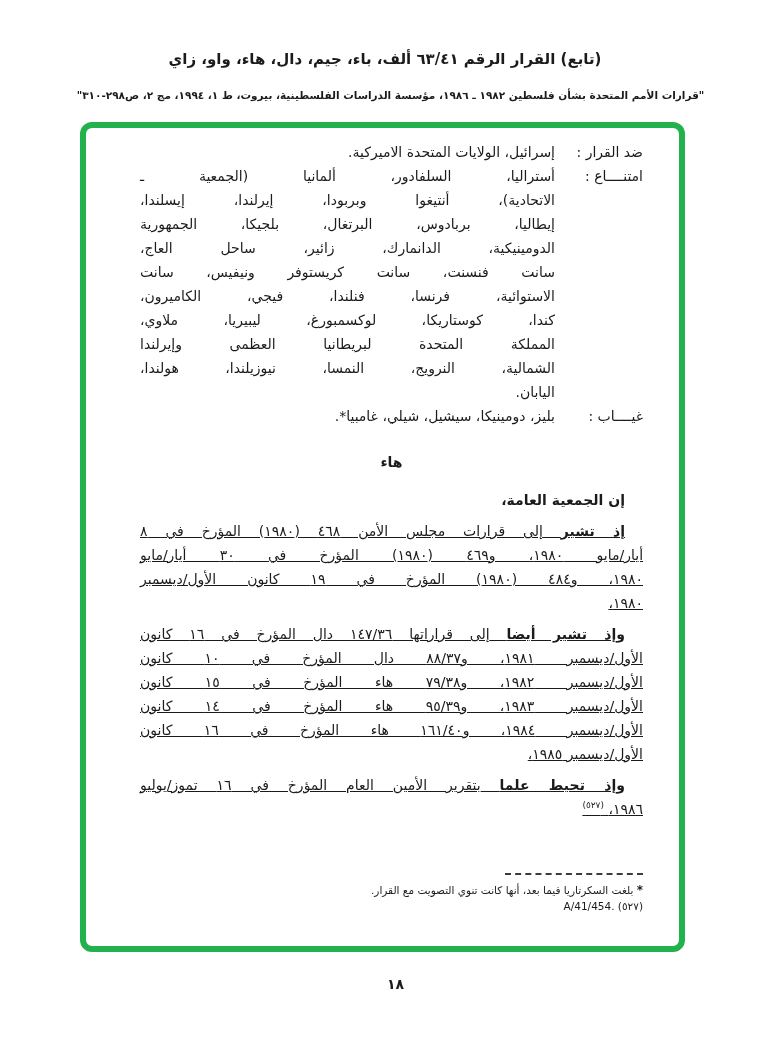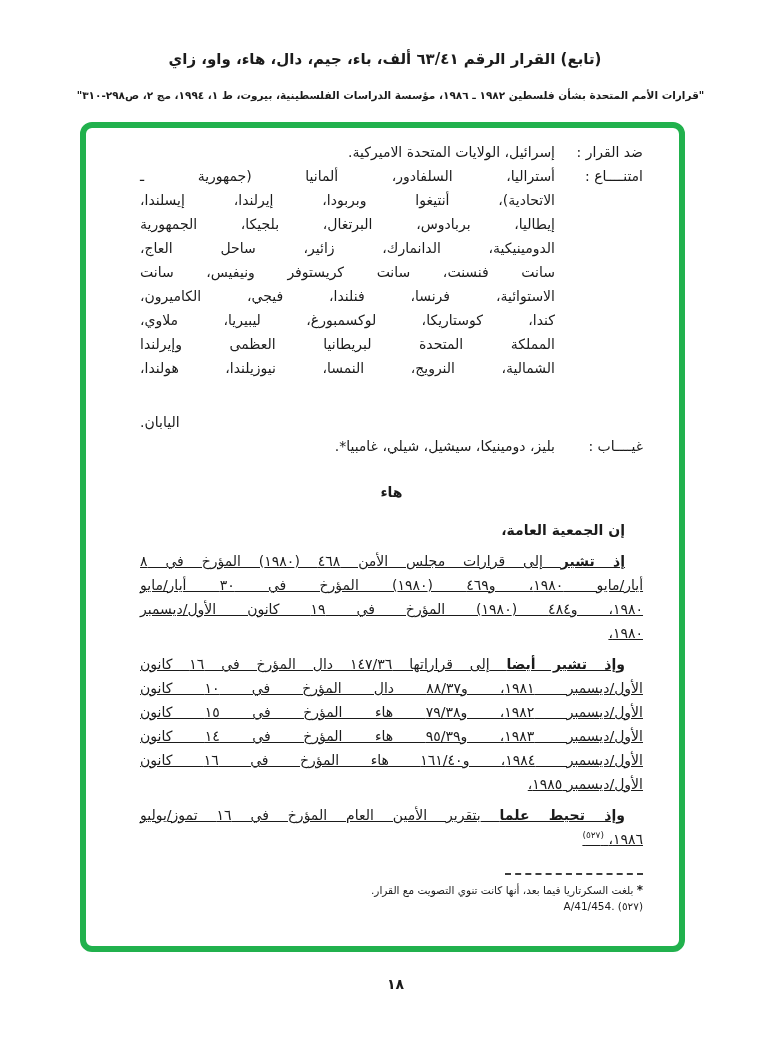--- a/index.html
+++ b/index.html
@@ -14,21 +14,21 @@
           direction:rtl; font-weight:bold; font-size:10.5px; }
   .frame { position:absolute; left:80px; top:122px; width:605px; height:830px;
            border:6px solid #21b14d; border-radius:12px; }
   .content { position:absolute; top:12px; right:36px; left:54px;
              direction:rtl; font-size:14px; line-height:24px; }
   .vote-row { display:flex; }
   .vote-label { flex:0 0 88px; text-align:right; }
   .vote-content { flex:1; }
   .jl { text-align:justify; text-align-last:justify; }
   .rl { text-align:right; }
-  .cl { text-align:left;margin-top:30px; }
+  .cl { text-align:right; }
   .sect { text-align:center; font-weight:bold; margin:22px 0 14px; }
   .opening { font-weight:bold; text-align:right; text-indent:18px; }
   .para { margin-top:7px;text-decoration:underline; }
   .ind { text-indent:18px; }
   b.lead { font-weight:bold; }
   sup { font-size:9px; line-height:0; }
   .fnote { position:absolute; left:54px; right:36px; bottom:32px;
            direction:rtl; font-size:10.5px; line-height:16px; }
   .fnsep { width:138px; border-top:2px dashed #3c3c3c; margin-bottom:7px; }
   .fnline { text-align:right; }
@@ -47,21 +47,21 @@
   <div class="content">
 
     <div class="vote-row">
       <div class="vote-label">ضد القرار :</div>
       <div class="vote-content rl">إسرائيل، الولايات المتحدة الاميركية.</div>
     </div>
 
     <div class="vote-row">
       <div class="vote-label">امتنــــاع :</div>
       <div class="vote-content">
-        <div class="jl">أستراليا، السلفادور، ألمانيا (جمهورية ـ</div>
+        <div class="jl">أستراليا، السلفادور، ألمانيا (الجمعية ـ</div>
         <div class="jl">الاتحادية)، أنتيغوا وبربودا، إيرلندا، إيسلندا،</div>
         <div class="jl">إيطاليا، بربادوس، البرتغال، بلجيكا، الجمهورية</div>
         <div class="jl">الدومينيكية، الدانمارك، زائير، ساحل العاج،</div>
         <div class="jl">سانت فنسنت، سانت كريستوفر ونيفيس، سانت</div>
         <div class="jl">الاستوائية، فرنسا، فنلندا، فيجي، الكاميرون،</div>
         <div class="jl">كندا، كوستاريكا، لوكسمبورغ، ليبيريا، ملاوي،</div>
         <div class="jl">المملكة المتحدة لبريطانيا العظمى وإيرلندا</div>
         <div class="jl">الشمالية، النرويج، النمسا، نيوزيلندا، هولندا،</div>
         <div class="cl">اليابان.</div>
       </div>

